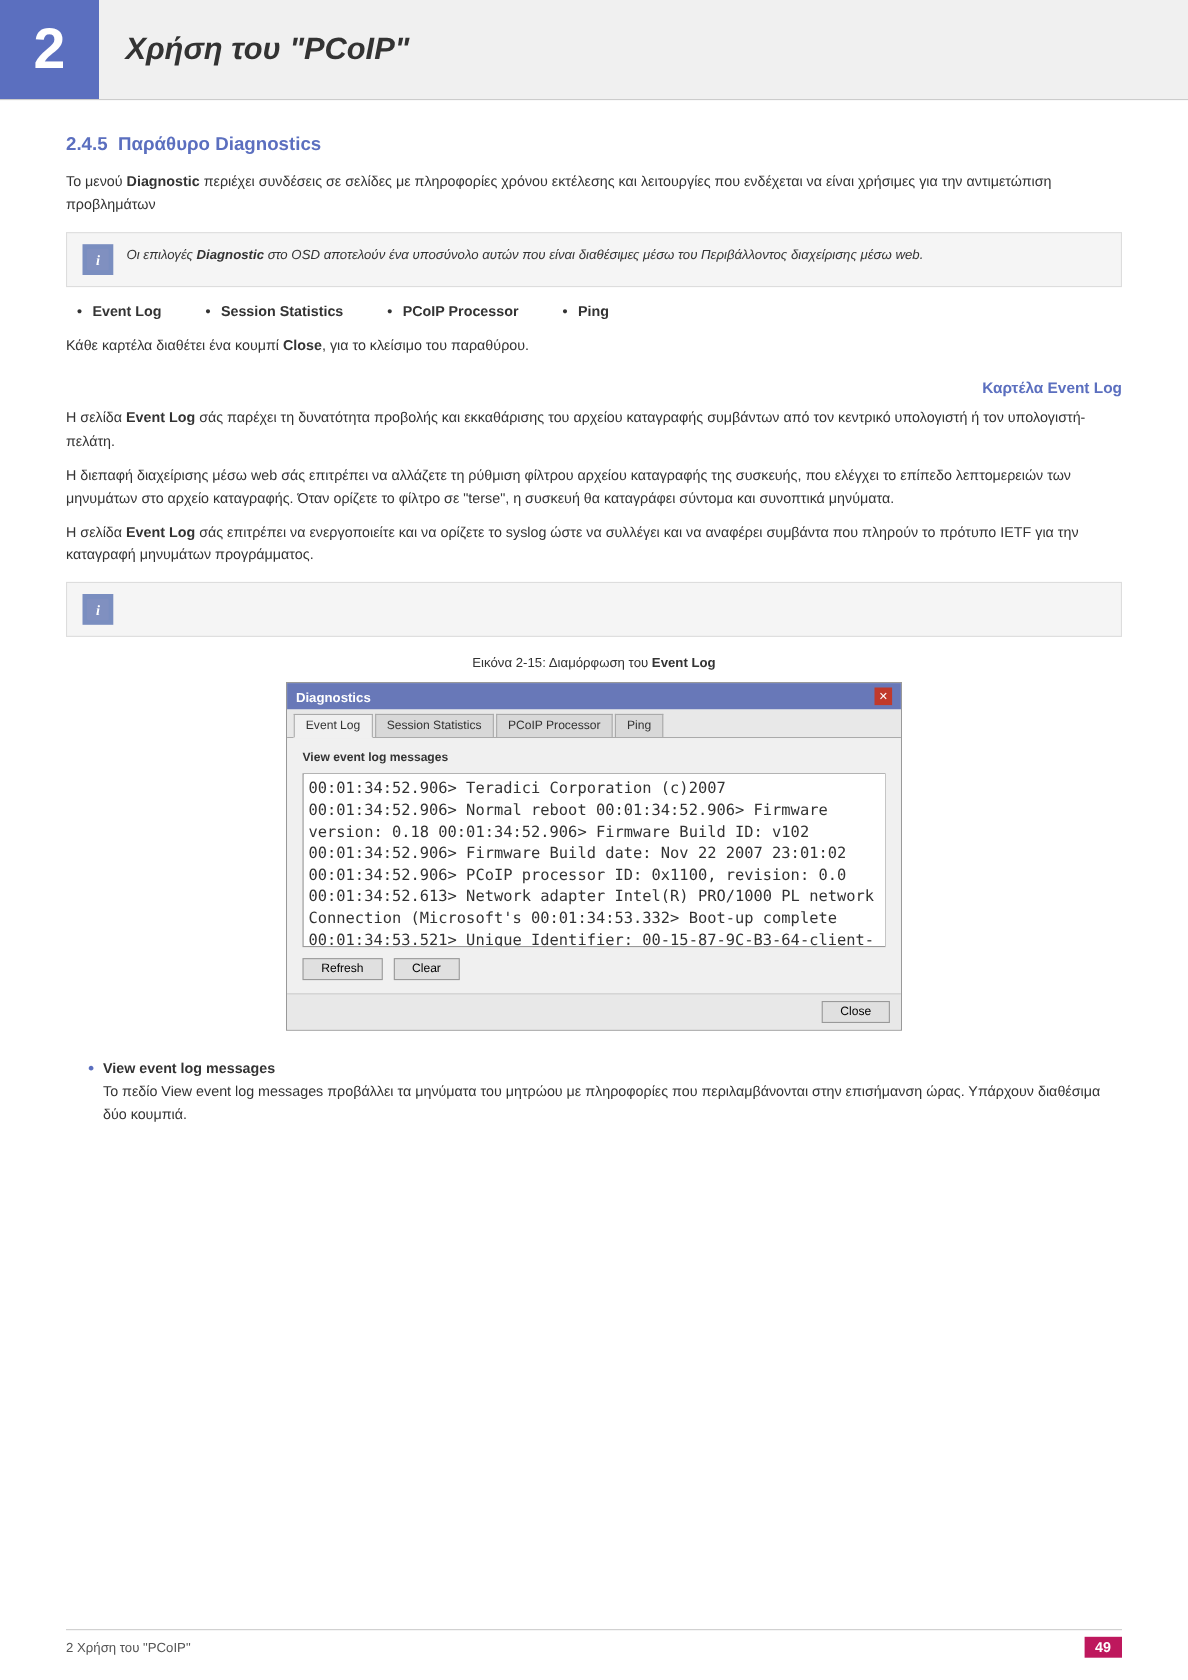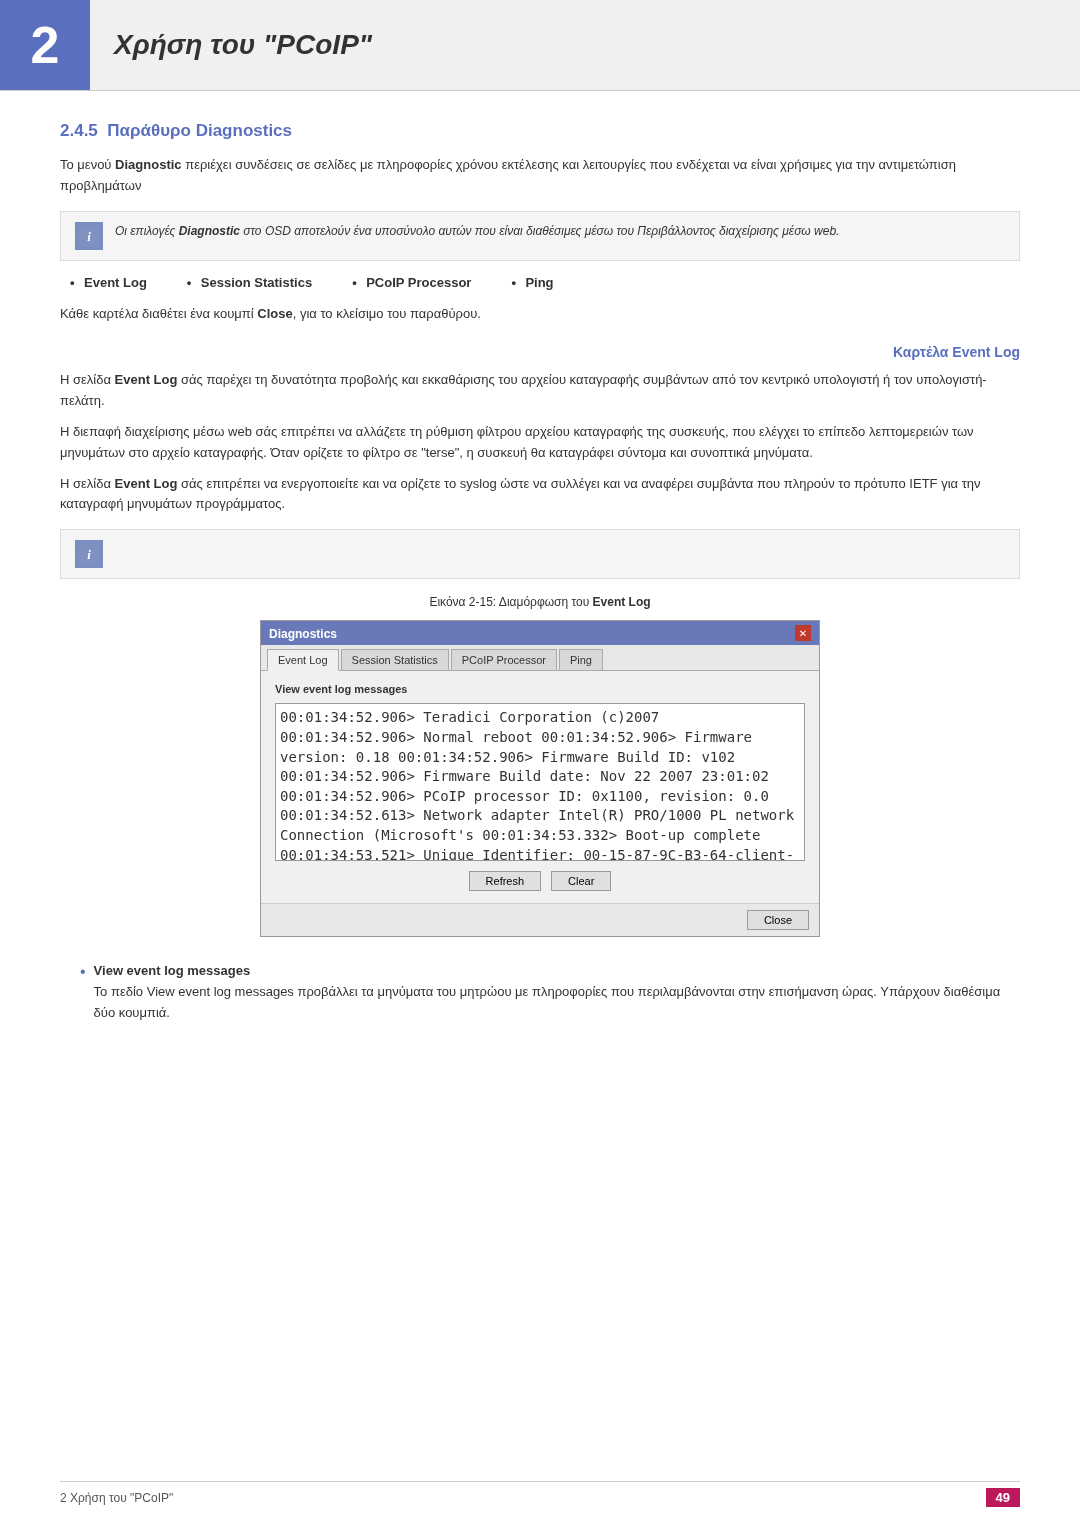--- a/index.html
+++ b/index.html
@@ -217,21 +217,20 @@
       font-family: monospace;
       line-height: 1.4;
     }
 
     .log-scroll-container {
       position: relative;
     }
 
     .dialog-buttons {
       display: flex;
-      justify-content: center;
       gap: 10px;
       margin-top: 10px;
     }
 
     .dialog-btn {
       background: #e0e0e0;
       border: 1px solid #999;
       padding: 3px 16px;
       font-size: 11px;
       cursor: pointer;

